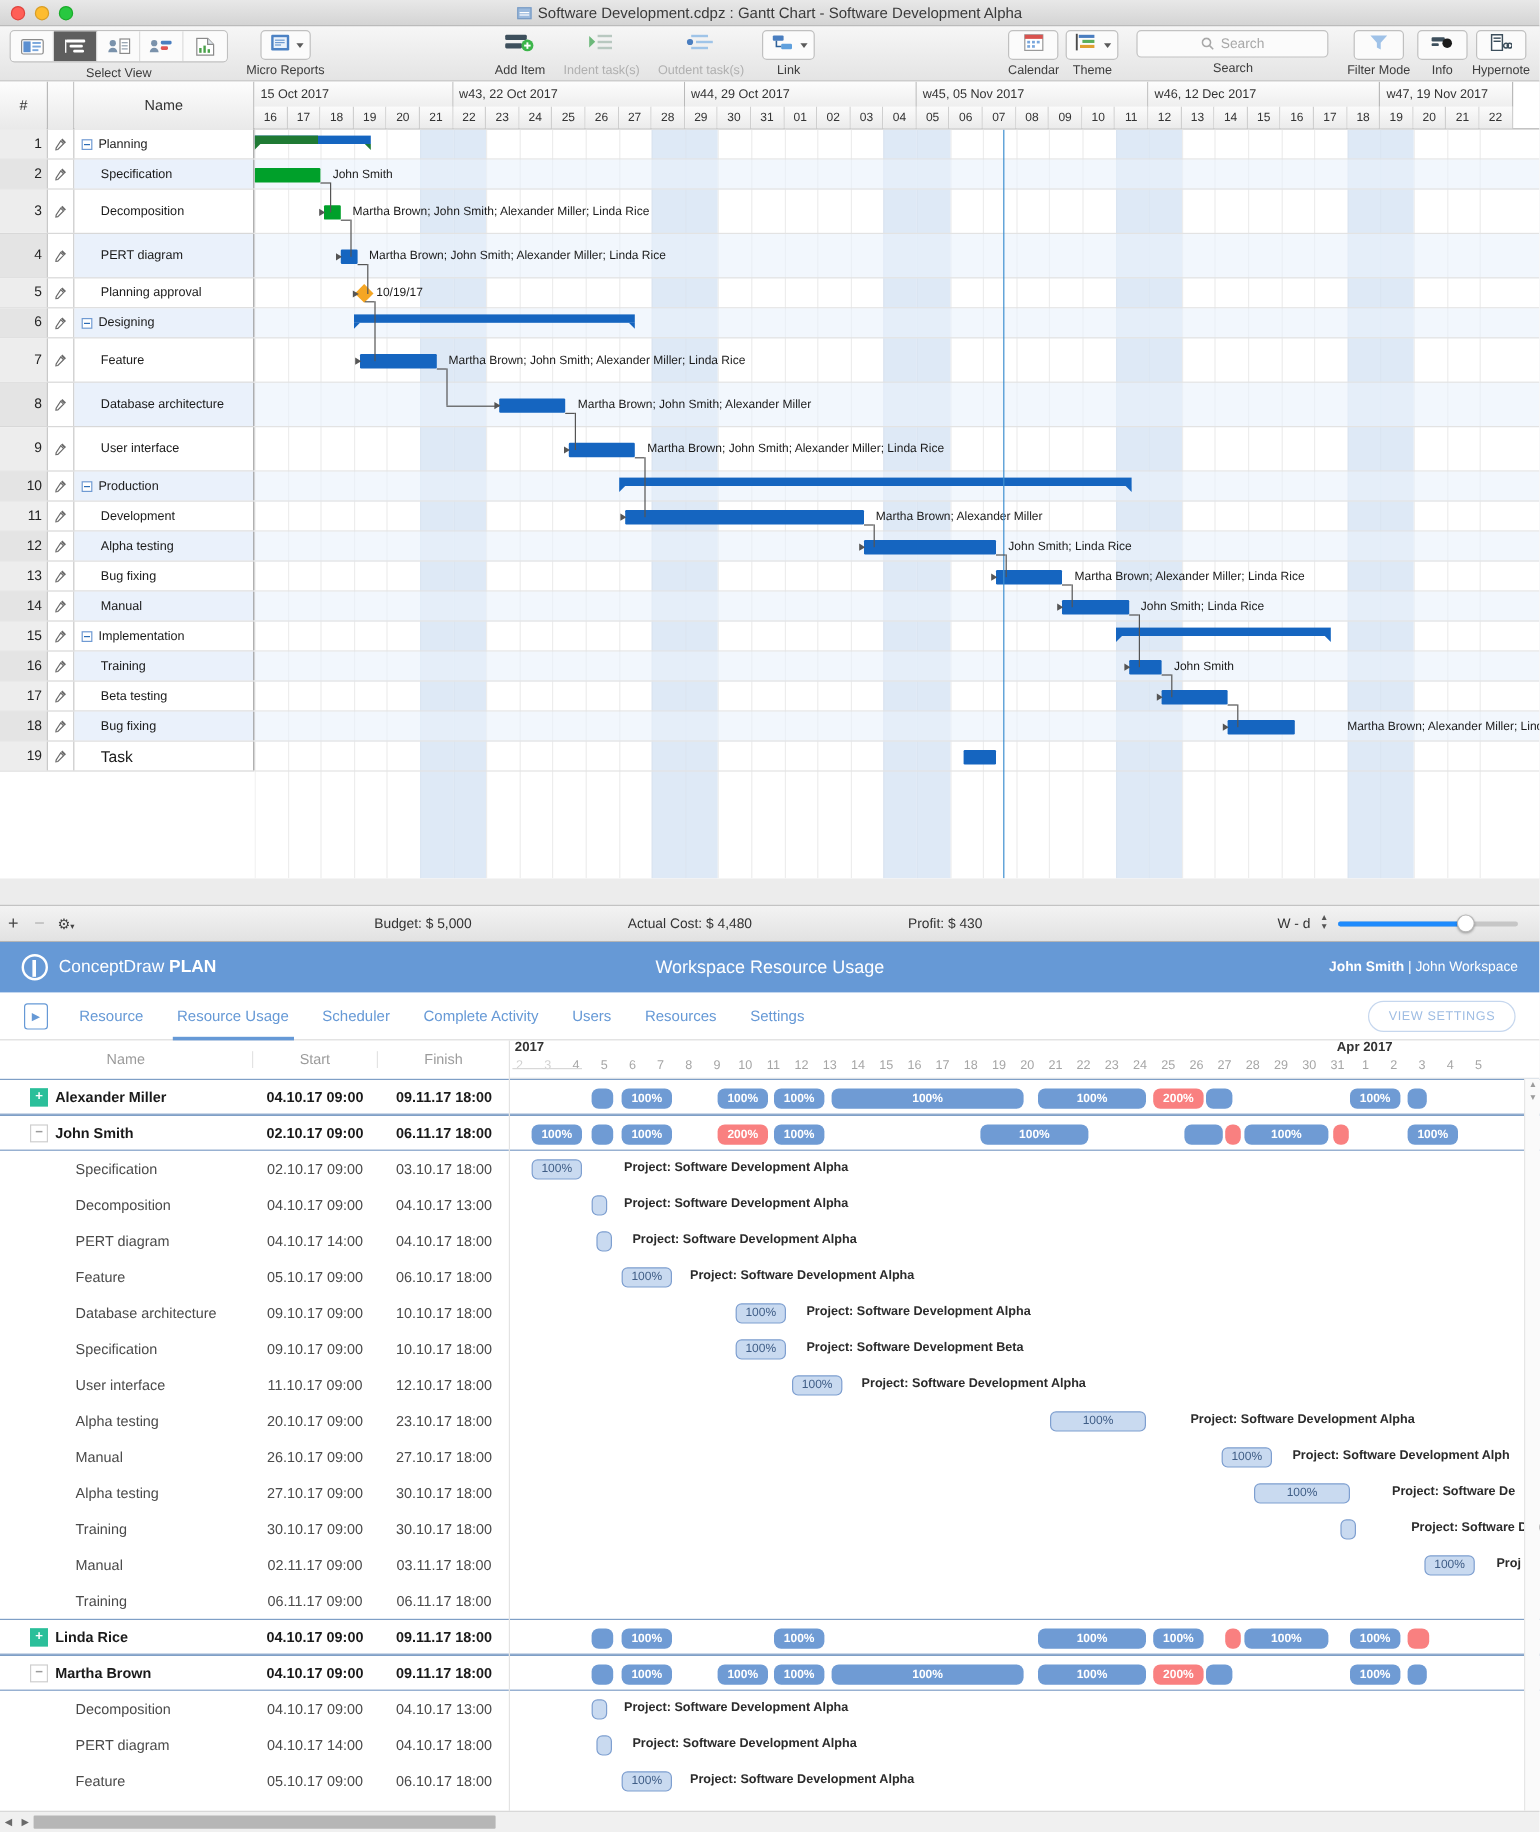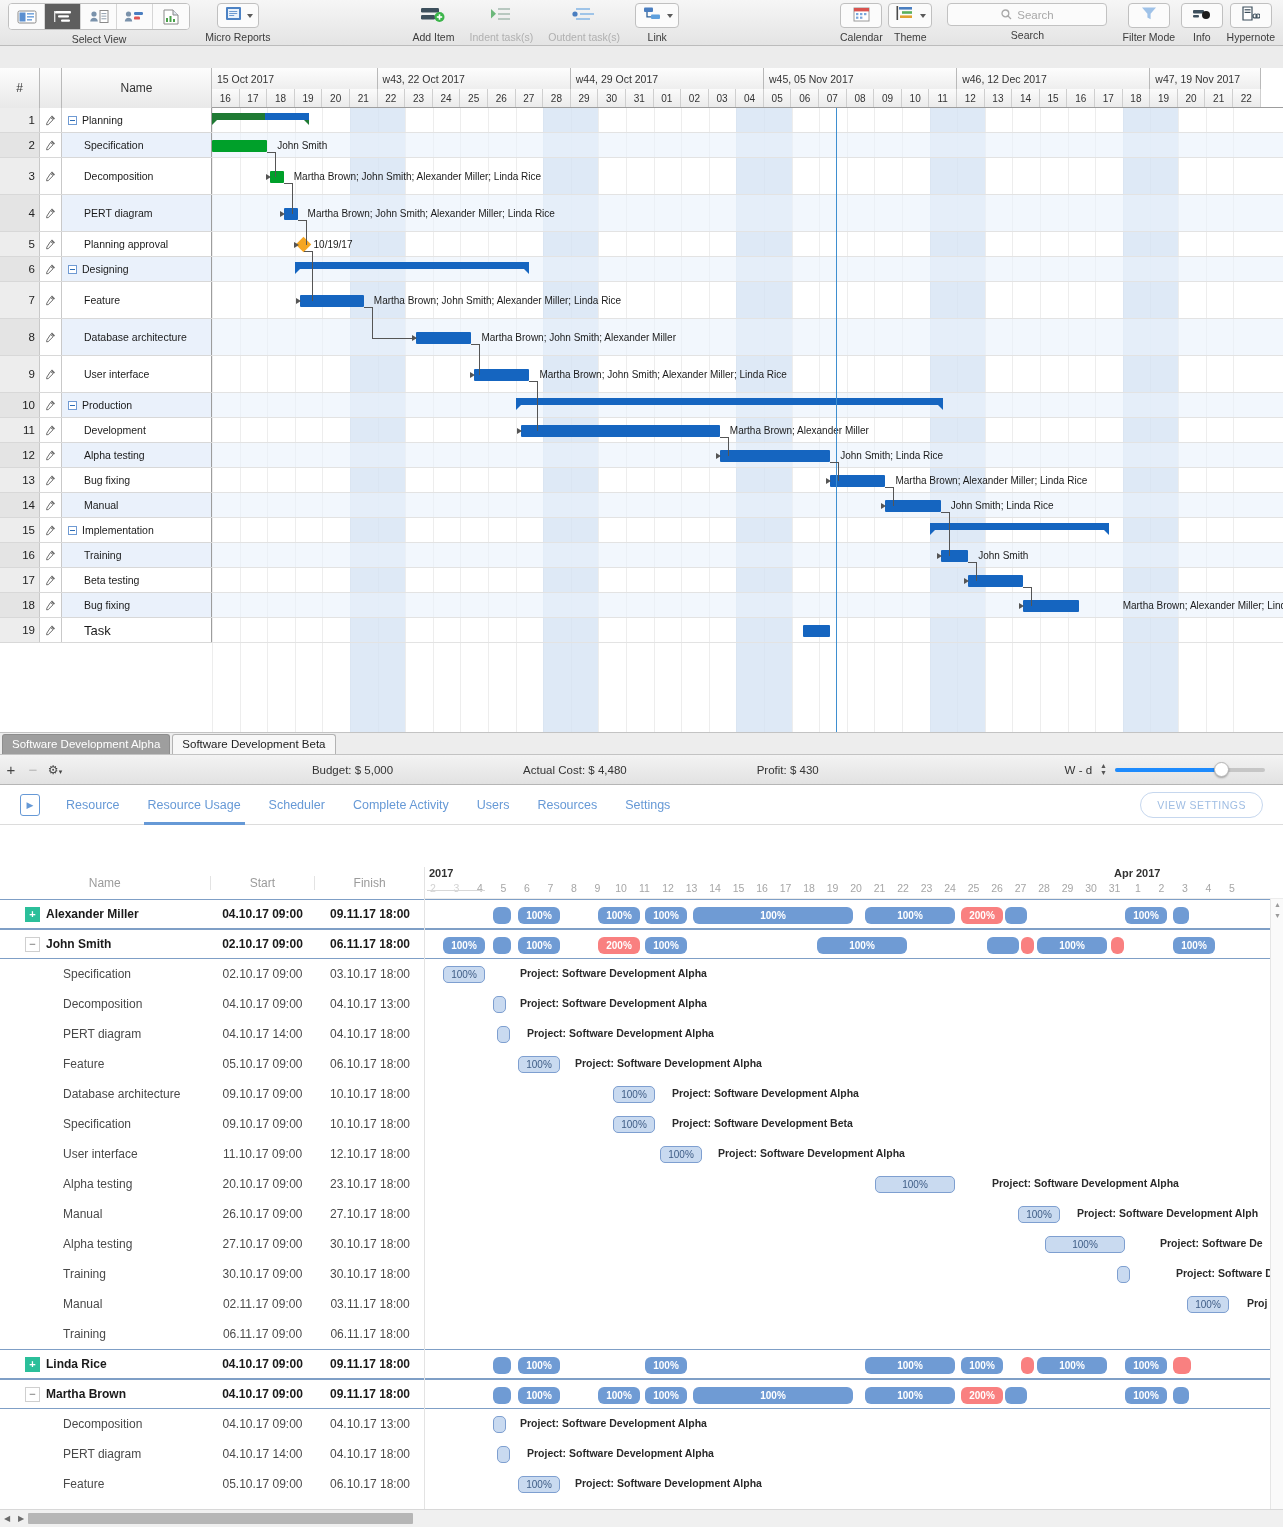--- a/index.html
+++ b/index.html
@@ -155,20 +155,28 @@
   .vsarr { width:13px; height:11px; display:flex; align-items:center; justify-content:center; font-size:7px; color:#9b9b9b;}
   #hscroll { position:absolute; left:0; right:0; bottom:0; height:18px; background:#f0f0f0; border-top:1px solid #d8d8d8; display:flex; align-items:center;}
   .hsarr { width:14px; text-align:center; font-size:8px; color:#6a6a6a;}
   #hsthumb { height:11px; background:#b6b6b6; border-radius:1px; }
 </style>
 </head>
 <body>
 
 <div id="gantt-window">
 
+  <div id="titlebar">
+    <div class="traffic">
+      <div class="tl red"></div>
+      <div class="tl yellow"></div>
+      <div class="tl green"></div>
+    </div>
+    <div id="title-text"><span id="title-doc-icon"></span><span>Software Development.cdpz : Gantt Chart - Software Development Alpha</span></div>
+  </div>
 
   <div id="toolbar">
 
     <div class="tb-group">
       <div class="tb-seg">
         <div class="tb-btn">
           <svg width="20" height="16" viewBox="0 0 20 16">
               <rect x="1" y="2" width="18" height="12" rx="1.5" fill="#fff" stroke="#8a8a8a"></rect>
               <rect x="2.5" y="3.5" width="6" height="9" fill="#5b8fd0"></rect>
               <rect x="10" y="4" width="7" height="1.6" fill="#7aa7dc"></rect>
@@ -856,24 +864,20 @@
           <div style="position: absolute; background: rgb(85, 85, 85); height: 1px; left: 764.24px; top: 472.5px;"></div>
           <div style="position: absolute; left: 752.24px; top: 469.5px; width: 0px; height: 0px; border-left: 5px solid rgb(85, 85, 85); border-top: 3px solid transparent; border-bottom: 3px solid transparent;"></div>
           <div style="position: absolute; background: rgb(85, 85, 85); height: 1px; left: 811.44px; top: 478.5px; width: 8px;"></div>
           <div style="position: absolute; background: rgb(85, 85, 85); width: 1px; left: 819.44px; top: 478.5px; height: 19px;"></div>
           <div style="position: absolute; background: rgb(85, 85, 85); height: 1px; left: 819.44px; top: 497.5px;"></div>
           <div style="position: absolute; left: 807.44px; top: 494.5px; width: 0px; height: 0px; border-left: 5px solid rgb(85, 85, 85); border-top: 3px solid transparent; border-bottom: 3px solid transparent;"></div>
         </div>
     </div>
   </div>
 
-  <div id="gantt-tabs">
-      <div class="doctab active">Software Development Alpha</div>
-      <div class="doctab">Software Development Beta</div>
-    </div>
 
   <div id="gantt-status">
     <div class="st-btn">+</div>
     <div class="st-btn dis">−</div>
     <div class="st-btn" style="font-size:12px">⚙<span style="font-size:7px">▾</span></div>
     <div style="flex:1"></div>
     <div>Budget: $ 5,000</div>
     <div style="width:130px"></div>
     <div>Actual Cost: $ 4,480</div>
     <div style="width:130px"></div>
@@ -887,20 +891,28 @@
     <div id="zoom-slider">
       <div id="zoom-fill"></div>
       <div id="zoom-knob"></div>
     </div>
     <div style="width:18px"></div>
   </div>
 </div>
 
 <div id="plan">
 
+  <div id="plan-header">
+    <div id="plan-logo">
+      <div id="logo-mark"></div>
+      <div id="logo-text"><span>ConceptDraw</span> <b>PLAN</b></div>
+    </div>
+    <div id="plan-title">Workspace Resource Usage</div>
+    <div id="plan-user"><b>John Smith</b> | <span>John Workspace</span></div>
+  </div>
 
   <div id="plan-nav">
     <div id="nav-toggle">▶</div>
     <div id="nav-items" style="display:flex">
         <div class="navitem">Resource</div>
         <div class="navitem active">Resource Usage</div>
         <div class="navitem">Scheduler</div>
         <div class="navitem">Complete Activity</div>
         <div class="navitem">Users</div>
         <div class="navitem">Resources</div>

